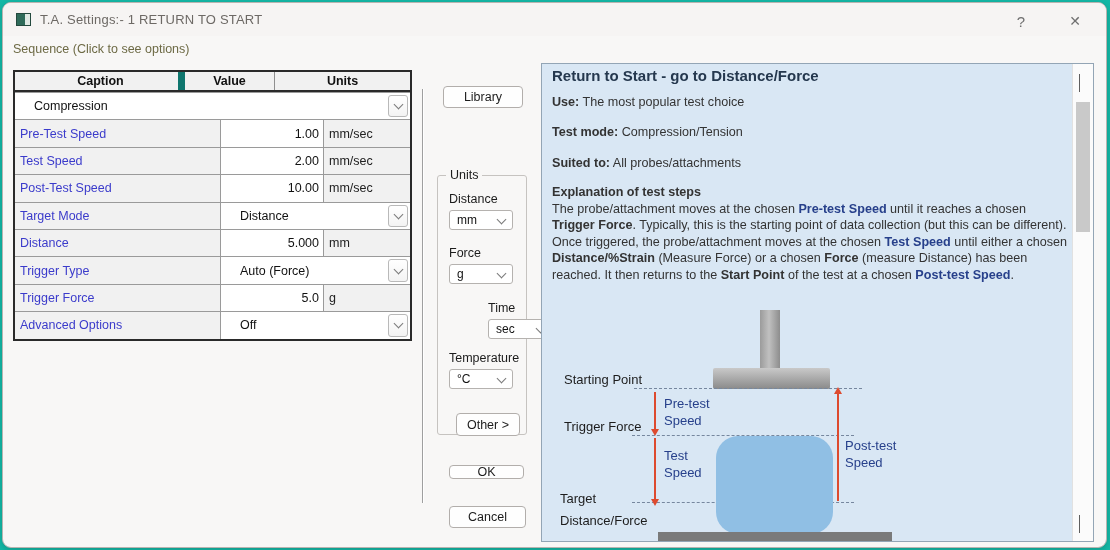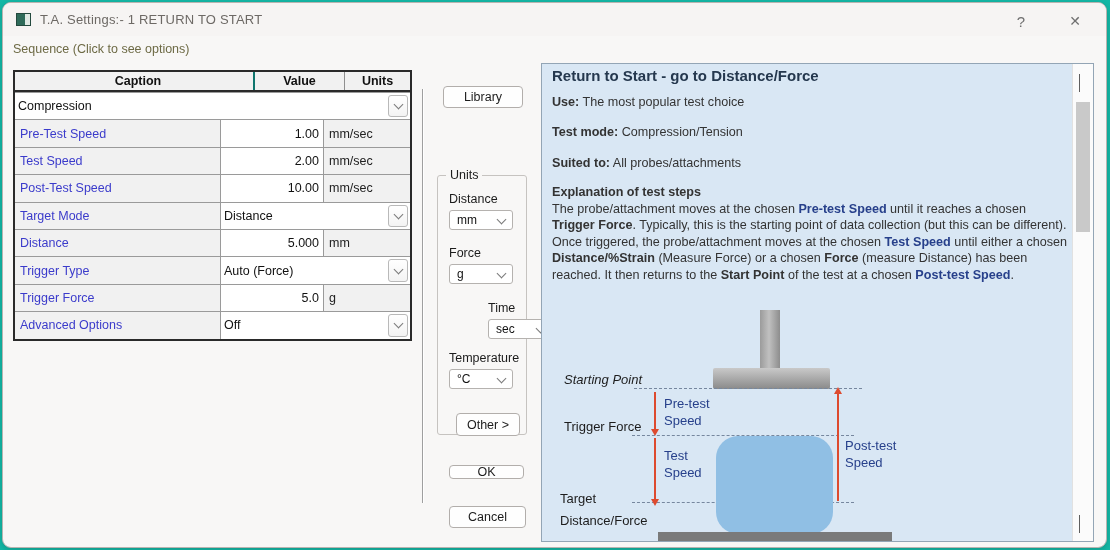--- a/index.html
+++ b/index.html
@@ -21,30 +21,30 @@
             justify-content:center; color:#6f6f6f; font-size:15px; cursor:default; border-radius:4px; }
   .tb-help { right:70px; }
   .tb-close { right:16px; font-size:14px; }
   .seq-label { position:absolute; left:10px; top:39px; font-size:12.5px; color:#6d6a45; }
 
   
   .ta-table { position:absolute; left:10px; top:67px; width:399px; border:2px solid #2a2a2a; background:#ffffff; }
   .thead { display:flex; height:20px; background:#f1f1f1; border-bottom:2px solid #2a2a2a;
            font-weight:bold; font-size:12.5px; color:#111; }
   .thead > div { display:flex; align-items:center; justify-content:center; }
-  .th-cap { width:240px; border-right:2px solid #0f766e;padding-left:8px; }
+  .th-cap { width:170px; border-right:7px solid #0f766e;padding-left:8px; }
   .th-val { width:90px;  border-right:1px solid #8f8f8f; }
   .th-unit{ flex:1; }
   .trow { display:flex; height:27.4px; border-top:1px solid #9a9a9a; font-size:12.5px; }
   .trow:first-of-type { border-top:none; }
   .tc { display:flex; align-items:center; }
   .tc.cap { width:206px; background:#f1f1f1; color:#3b3bcb; padding-left:5px; border-right:1px solid #9a9a9a; }
   .tc.val { width:103px; background:#ffffff; color:#111; justify-content:flex-end; padding-right:4px; border-right:1px solid #9a9a9a; }
   .tc.unit { flex:1; background:#f1f1f1; color:#222; padding-left:5px; }
-  .tc.valdrop { flex:1; background:#ffffff; color:#111; padding-left:3px; position:relative; }
+  .tc.valdrop { flex:1; background:#ffffff; color:#111; padding-left:19px; position:relative; }
   .ddbtn { position:absolute; right:2px; top:2px; bottom:2px; width:20px;
            background:linear-gradient(#ffffff,#f3f3f3); border:1px solid #b9b9b9; border-radius:3px;
            display:flex; align-items:center; justify-content:center; }
   .chev { width:7px; height:7px; border-right:1.6px solid #7a7a7a; border-bottom:1.6px solid #7a7a7a;
           transform:rotate(45deg); margin-top:-3px; }
 
   
   .vsplit { position:absolute; left:419px; top:86px; width:2px; height:414px;
             border-left:1px solid #9f9f9f; border-right:1px solid #ffffff; }
 
@@ -259,21 +259,21 @@
       <div class="plate"></div>
       <div class="dash d-start"></div>
       <div class="dash d-trigger"></div>
       <div class="dash d-target"></div>
       <div class="sample"></div>
       <div class="base"></div>
       <div class="arrow down a-pre"></div>
       <div class="arrow down a-test"></div>
       <div class="arrow up a-post"></div>
 
-      <div class="dg-label" style="left:22px; top:308px;font-style:italic;">Starting Point</div>
+      <div class="dg-label" style="left:22px; top:308px;">Starting Point</div>
       <div class="dg-label" style="left:22px; top:355px;">Trigger Force</div>
       <div class="dg-label" style="left:18px; top:424px; line-height:22px;">Target
 Distance/Force</div>
       <div class="dg-navy" style="left:122px; top:331px;">Pre-test
 Speed</div>
       <div class="dg-navy" style="left:122px; top:383px;">Test
 Speed</div>
       <div class="dg-navy" style="left:303px; top:373px;">Post-test
 Speed</div>
 

